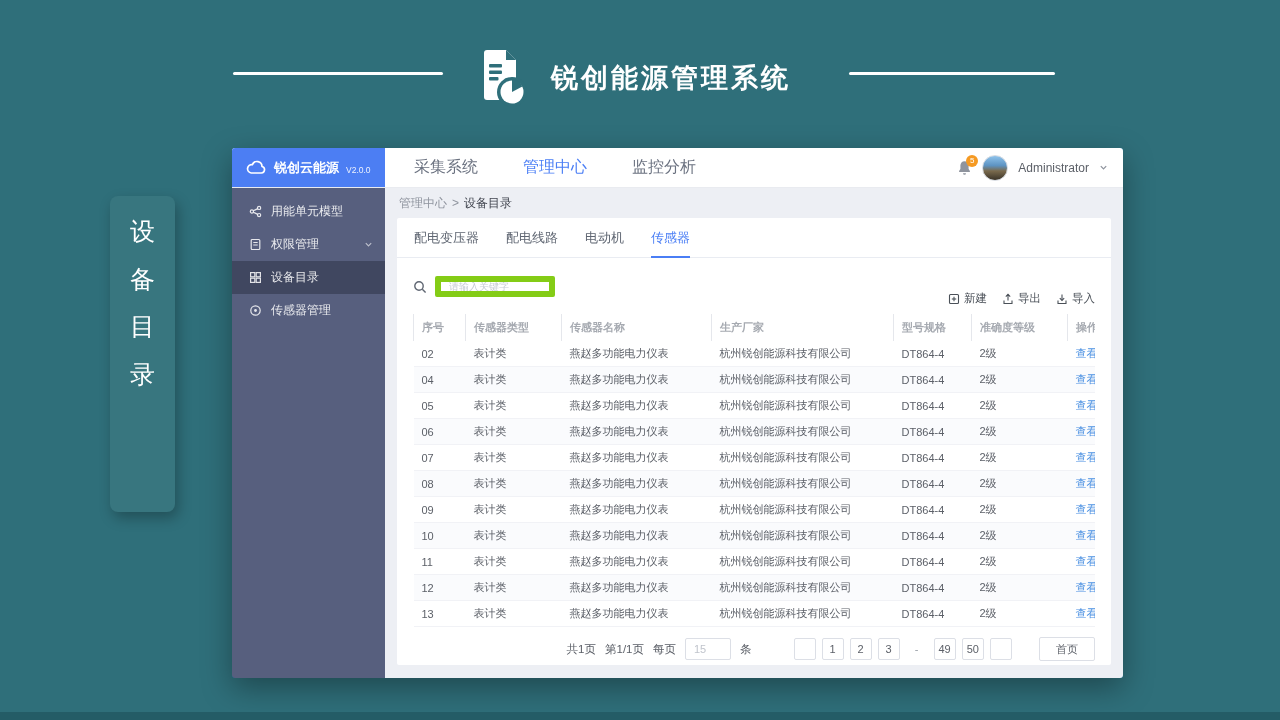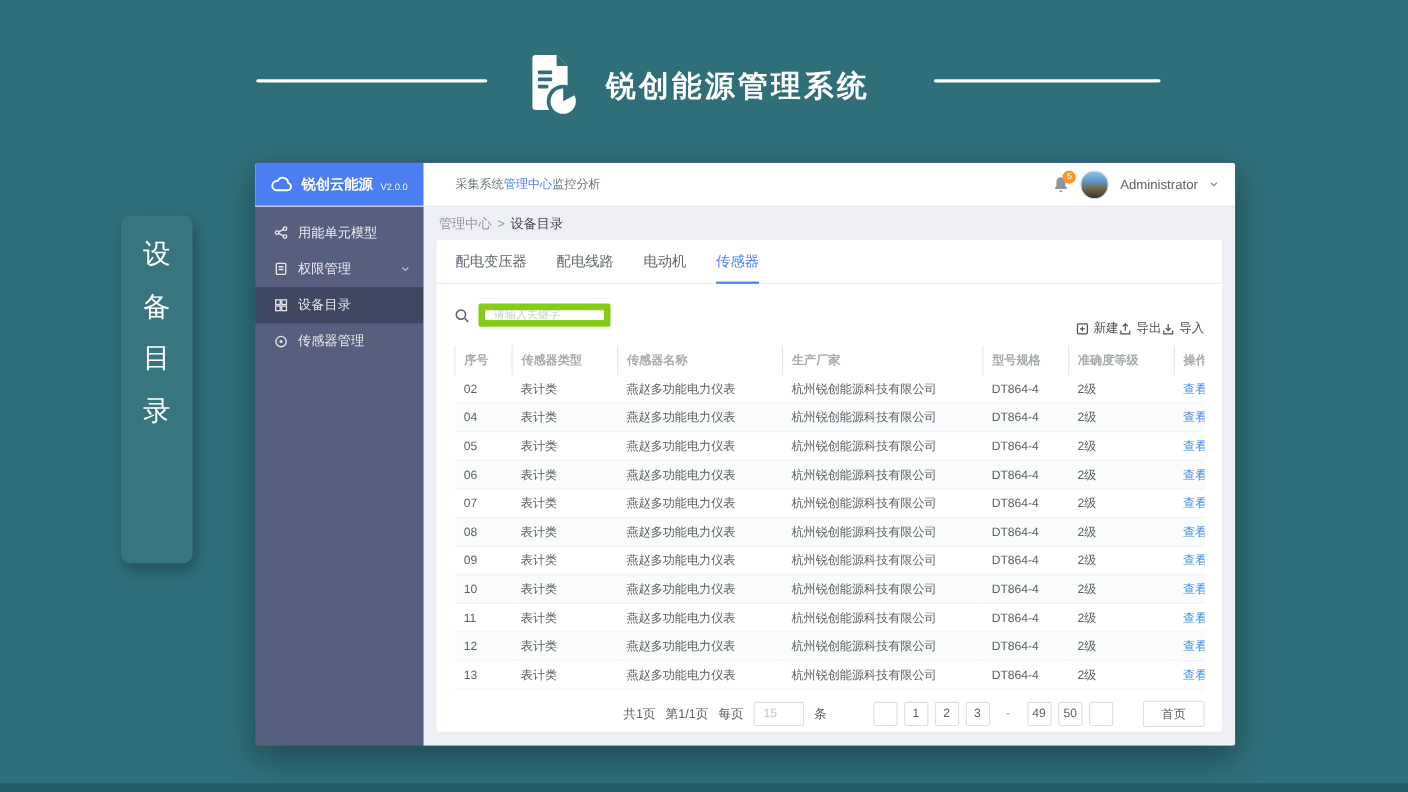--- a/index.html
+++ b/index.html
@@ -24,32 +24,32 @@
     position:absolute; left:110px; top:196px; width:65px; height:316px;
     background:#38767f; border-radius:8px;
     box-shadow: 3px 6px 14px rgba(0,0,0,0.28);
     display:flex; flex-direction:column; align-items:center;
     padding-top:22px; gap:20px;
   }
   .side-char { color:#ffffff; font-size:25px; line-height:1.1; }
   
   .app-window {
     position:absolute; left:232px; top:148px; width:891px; height:530px;
-    background:#6d28d9; border-radius:3px; overflow:hidden;
+    background:#0369a1; border-radius:3px; overflow:hidden;
     box-shadow: 0 10px 30px rgba(0,0,0,0.35);
     display:flex; flex-direction:column;
   }
   .topbar { height:40px; flex:none; display:flex; align-items:stretch; border-bottom:1px solid #e9ebf0; background:#ffffff; }
   .brand {
     width:153px; flex:none; background:#4c7ef3; color:#ffffff;
     display:flex; align-items:center; padding-left:13px; gap:7px;
   }
   .brand-name { font-size:13px; font-weight:bold; white-space:nowrap; }
   .brand-ver { font-size:8.5px; opacity:.9; margin-top:4px; }
-  .main-nav { display:flex; align-items:center; padding-left:29px; font-size:11px; color:#6b7280; }
+  .main-nav { display:flex; align-items:center; gap:45px; padding-left:29px; font-size:16px; color:#6b7280; }
   .nav-item { cursor:pointer; white-space:nowrap; }
   .nav-item.active { color:#4a7ef5; }
   .user-area { margin-left:auto; display:flex; align-items:center; gap:10px; padding-right:15px; }
   .bell-wrap { position:relative; color:#8f949e; display:flex; }
   .bell-badge {
     position:absolute; top:-5px; right:-6px; min-width:12px; height:12px; border-radius:7px;
     background:#f59a23; color:#ffffff; font-size:8px; display:flex; align-items:center; justify-content:center; padding:0 2px;
   }
   .avatar {
     width:26px; height:26px; border-radius:50%;
@@ -72,21 +72,21 @@
   .breadcrumb { height:30px; flex:none; display:flex; align-items:center; gap:5px; padding-left:14px; font-size:12px; color:#8f949e; }
   .bc-current { color:#41454f; }
   .card { flex:1; margin:0 12px 13px; background:#ffffff; border-radius:2px; display:flex; flex-direction:column; min-height:0; }
   .tabs { display:flex; gap:27px; padding:11px 17px 0; border-bottom:1px solid #e9ecf2; font-size:13px; color:#5f6672; }
   .tab { padding-bottom:9px; cursor:pointer; white-space:nowrap; }
   .tab.active { color:#4a7ef5; border-bottom:2px solid #4a7ef5; margin-bottom:-1px; }
   .toolbar { display:flex; align-items:center; gap:8px; padding:9px 16px 7px; }
   .search-ico { color:#5f6672; display:flex; }
   .search-input { width:120px; height:21px; border:6px solid #84cc16; border-radius:2px; font-size:10px; padding:0 8px; color:#333; outline:none; }
   .search-input::placeholder { color:#c8ccd4; }
-  .tb-actions { margin-left:auto; display:flex; align-items:flex-start;margin-top:24px; }
+  .tb-actions { margin-left:auto; display:flex; gap:15px; align-items:flex-start;margin-top:24px; }
   .tb-action { display:flex; align-items:center; gap:4px; font-size:11.5px; color:#4a5058; cursor:pointer; }
   .tb-action .ico { display:flex; color:#4a5058; }
   
   table { width:calc(100% - 32px); margin:1px 16px 0; border-collapse:collapse; table-layout:fixed; }
   th { font-weight:bold; font-size:11px; color:#a6aab1; text-align:left; padding:6px 8px; border-left:1px solid #e5e7ec; white-space:nowrap; overflow:hidden; }
   td { font-size:11px; color:#5c6068; padding:5px 8px; border-bottom:1px solid #f1f2f6; white-space:nowrap; overflow:hidden; }
   tbody tr:nth-child(even) td { background:#fafbfd; }
   .link-view { color:#4a90e2; margin-right:9px; cursor:pointer; }
   
   .pagination { margin-top:auto; display:flex; align-items:center; justify-content:flex-end; padding:10px 16px 13px; font-size:11.5px; color:#5c6068; }

